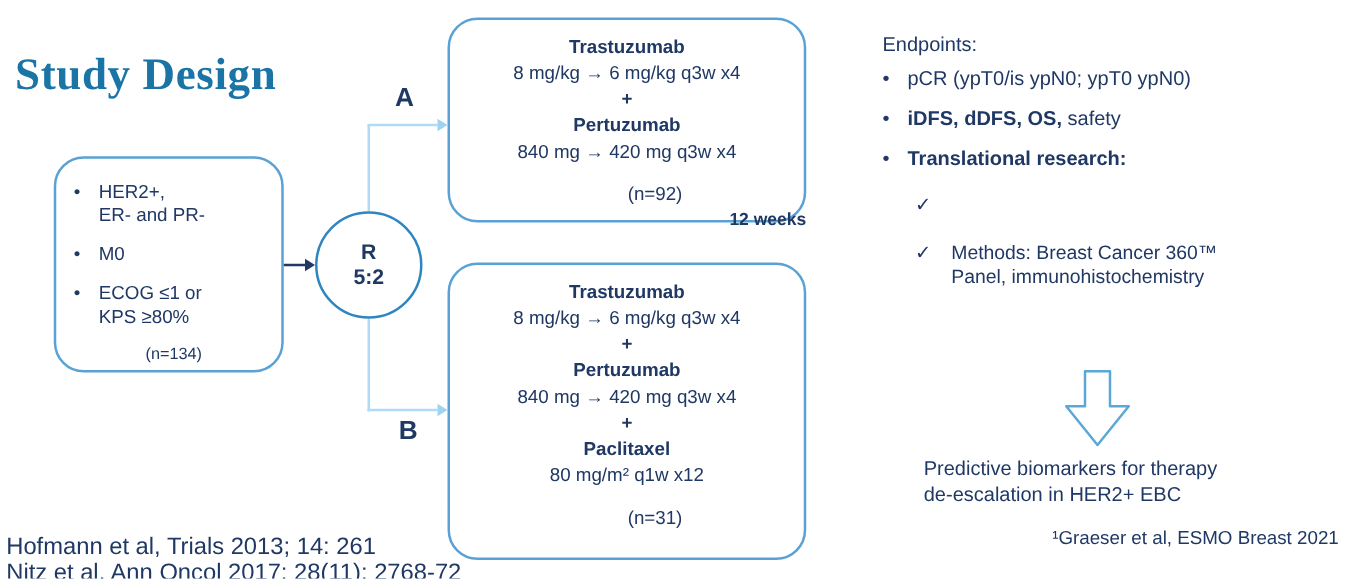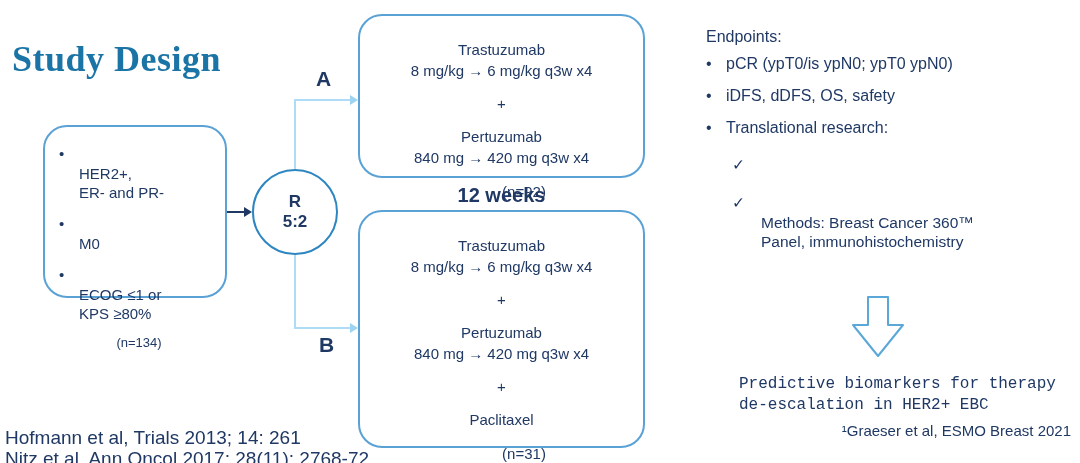--- a/index.html
+++ b/index.html
@@ -1,21 +1,21 @@
 <!DOCTYPE html>
 <html><head>
 <meta charset="utf-8">
 <style>
   html,body{margin:0;padding:0;background:#fff;}
   .slide{
     position:relative;width:1080px;height:463px;background:#ffffff;overflow:hidden;
     font-family:"Liberation Sans",sans-serif;color:#1f3864;
   }
-  .pre{white-space:pre-line;margin-top:20px;}
-  .b{font-weight:normal;margin-top:12px;}
+  .pre{white-space:pre-line;}
+  .b{font-weight:bold;}
 
   .title{
     position:absolute;left:12px;top:38px;
     font-family:"Liberation Serif",serif;font-weight:bold;
     font-size:36px;color:#1b74a6;letter-spacing:.5px;
   }
 
   
   .rbox{
     position:absolute;border:2px solid #5aa2d6;border-radius:24px;
@@ -25,22 +25,22 @@
   .bullet-row{display:flex;margin-bottom:12px;font-size:15px;line-height:19px;}
   .bullet-row .dot{width:20px;flex:0 0 20px;}
   .elig .nlabel{text-align:center;font-size:13px;margin-top:9px;}
 
   .armbox{text-align:center;font-size:15px;line-height:21px;}
   .arm-a{left:358px;top:14px;width:287px;height:164px;padding-top:11px;}
   .arm-b{left:358px;top:210px;width:287px;height:238px;padding-top:11px;}
   .armbox .nlabel{margin-top:13px;padding-left:45px;}
 
   .duration{
-    position:absolute;left:358px;top:184px;width:287px;text-align:center;
-    font-weight:bold;font-size:20px;
+    position:absolute;left:358px;top:167px;width:287px;text-align:right;
+    font-weight:bold;font-size:14px;
   }
 
   
   .circle{
     position:absolute;left:252px;top:169px;width:86px;height:86px;box-sizing:border-box;
     border:2.5px solid #2e86c1;border-radius:50%;background:#fff;
     display:flex;flex-direction:column;align-items:center;justify-content:center;
     font-weight:bold;font-size:17px;line-height:20px;z-index:2;
   }
 
@@ -55,21 +55,21 @@
 
   
   .right-col{position:absolute;left:706px;top:28px;width:372px;font-size:16px;}
   .right-col .heading{margin-bottom:8px;}
   .right-col .bullet-row{margin-bottom:13px;font-size:16px;line-height:19px;}
   .check-list{margin-left:26px;margin-top:18px;}
   .check-row{display:flex;font-size:15.5px;line-height:19.5px;margin-bottom:18px;}
   .check-row .check{width:29px;flex:0 0 29px;}
 
   .down-arrow{position:absolute;left:851px;top:296px;}
-  .conclusion{position:absolute;left:739px;top:354px;font-size:16px;line-height:21px;font-family:Liberation Mono, monospace;}
+  .conclusion{position:absolute;left:739px;top:365px;font-size:16px;line-height:21px;}
   .footnote{position:absolute;right:9px;top:422px;font-size:15px;}
   .citations{position:absolute;left:5px;top:415px;font-size:19px;line-height:21px;margin-top:12px;}
 </style>
 </head>
 <body>
 
 <div class="slide">
 
   <div class="title">Study Design</div>
 
@@ -121,20 +121,21 @@
   <div class="duration">12 weeks</div>
 
   <div class="rbox armbox arm-b">
     <div class="b">Trastuzumab</div>
     <div>8 mg/kg → 6 mg/kg q3w x4</div>
     <div class="b">+</div>
     <div class="b">Pertuzumab</div>
     <div>840 mg → 420 mg q3w x4</div>
     <div class="b">+</div>
     <div class="b">Paclitaxel</div>
+    <div>80 mg/m² q1w x12</div>
     <div class="nlabel">(n=31)</div>
   </div>
 
   <div class="right-col">
     <div class="heading">Endpoints:</div>
 
     <div class="bullet-row">
       <span class="dot">•</span>
       <span><span class="b"></span><span>pCR (ypT0/is ypN0; ypT0 ypN0)</span></span>
     </div>

